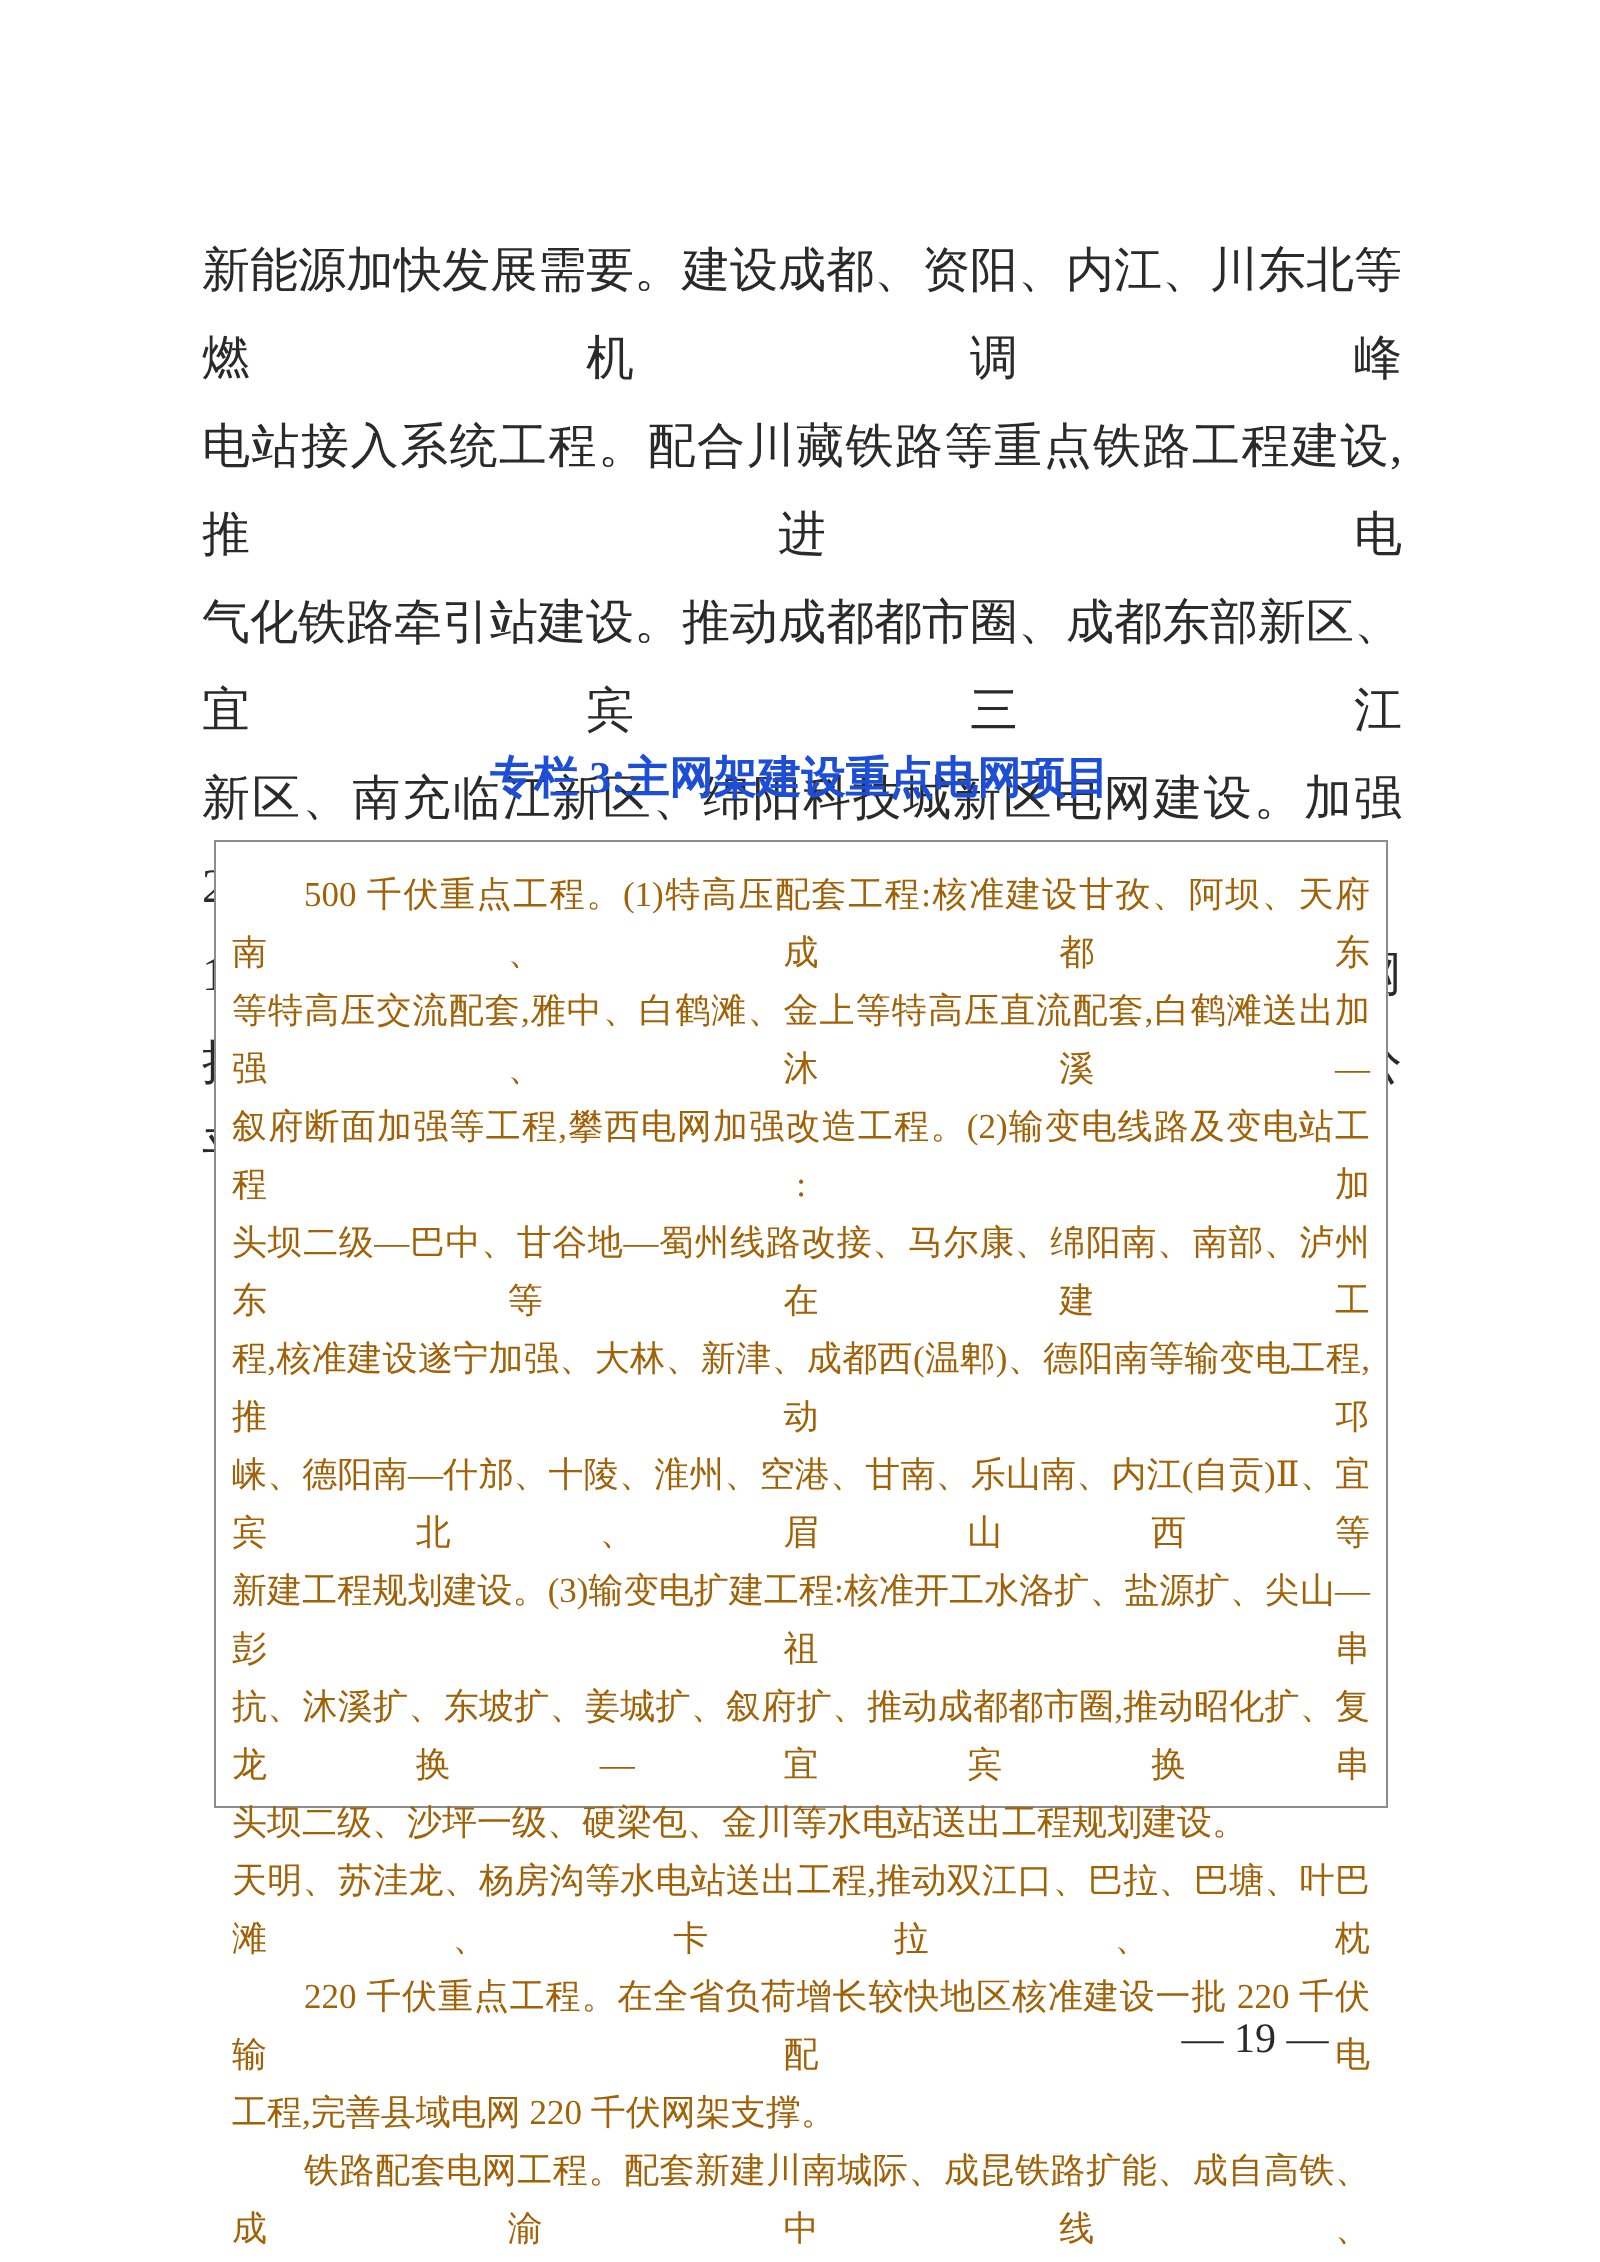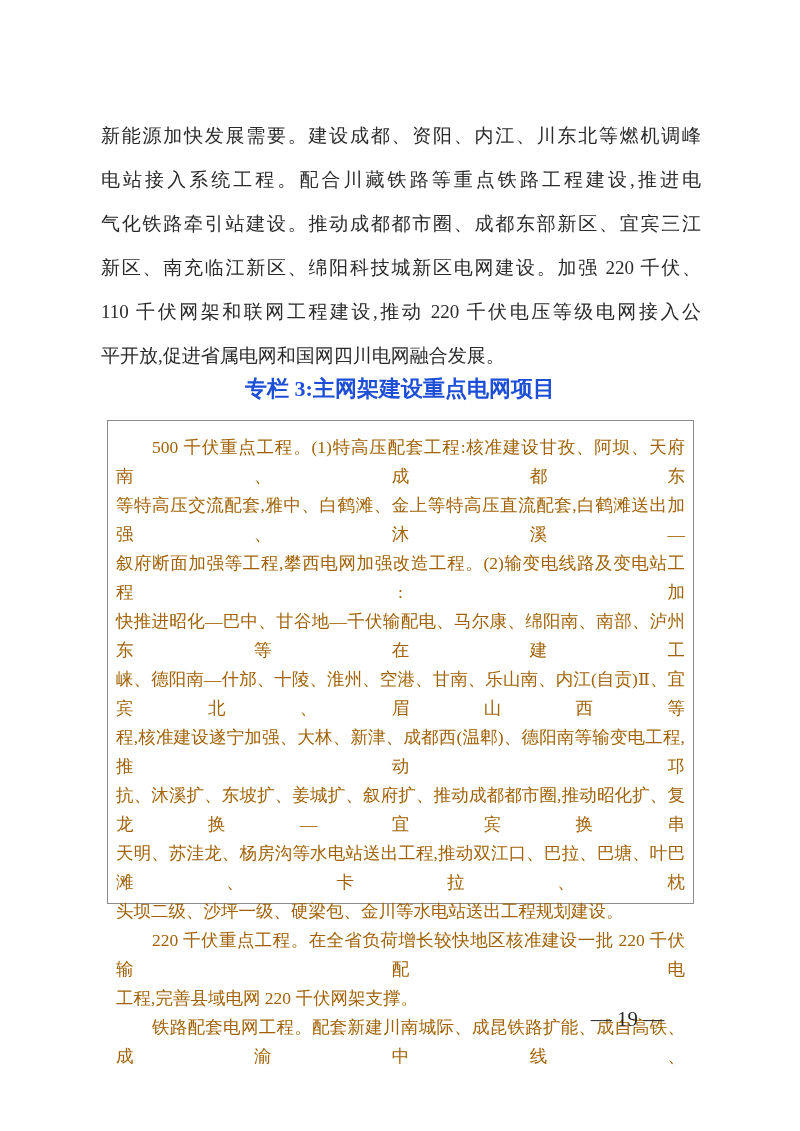--- a/index.html
+++ b/index.html
@@ -15,21 +15,21 @@
     color: #262626;
   }
   
   .body-text {
     position: absolute;
     left: 101px;
     top: 114px;
     width: 600px;
   }
   .bline {
-    font-size: 19px;
+    font-size: 24px;
     line-height: 44px;
     text-align: justify;
     white-space: normal;
     color: #2a2a2a;
   }
   .bline.just { text-align-last: justify; }
   .bline.last { text-align-last: left; }
   
   .box-title {
     position: absolute;
@@ -88,26 +88,27 @@
     <div class="bline last">平开放,促进省属电网和国网四川电网融合发展。</div>
   </div>
 
   <div class="box-title">专栏 3:主网架建设重点电网项目</div>
 
   <div class="box">
     <div class="para">
       <div class="kline just indent">500 千伏重点工程。(1)特高压配套工程:核准建设甘孜、阿坝、天府南、成都东</div>
       <div class="kline just">等特高压交流配套,雅中、白鹤滩、金上等特高压直流配套,白鹤滩送出加强、沐溪—</div>
       <div class="kline just">叙府断面加强等工程,攀西电网加强改造工程。(2)输变电线路及变电站工程:加</div>
-      <div class="kline just">快推进昭化—巴中、甘谷地—千伏输配电、马尔康、绵阳南、南部、泸州东等在建工</div>
+      <div class="kline just">头坝二级—巴中、甘谷地—蜀州线路改接、马尔康、绵阳南、南部、泸州东等在建工</div>
+      <div class="kline just">程,核准建设遂宁加强、大林、新津、成都西(温郫)、德阳南等输变电工程,推动邛</div>
       <div class="kline just">崃、德阳南—什邡、十陵、淮州、空港、甘南、乐山南、内江(自贡)Ⅱ、宜宾北、眉山西等</div>
-      <div class="kline just">程,核准建设遂宁加强、大林、新津、成都西(温郫)、德阳南等输变电工程,推动邛</div>
+      <div class="kline just">新建工程规划建设。(3)输变电扩建工程:核准开工水洛扩、盐源扩、尖山—彭祖串</div>
       <div class="kline just">抗、沐溪扩、东坡扩、姜城扩、叙府扩、推动成都都市圈,推动昭化扩、复龙换—宜宾换串</div>
+      <div class="kline last">头坝二级、沙坪一级、硬梁包、金川等水电站送出工程规划建设。</div>
       <div class="kline just">天明、苏洼龙、杨房沟等水电站送出工程,推动双江口、巴拉、巴塘、叶巴滩、卡拉、枕</div>
-      <div class="kline last">头坝二级、沙坪一级、硬梁包、金川等水电站送出工程规划建设。</div>
     </div>
     <div class="para">
       <div class="kline just indent">220 千伏重点工程。在全省负荷增长较快地区核准建设一批 220 千伏输配电</div>
       <div class="kline last">工程,完善县域电网 220 千伏网架支撑。</div>
     </div>
     <div class="para">
       <div class="kline just indent">铁路配套电网工程。配套新建川南城际、成昆铁路扩能、成自高铁、成渝中线、</div>
 
     </div>
   </div>

